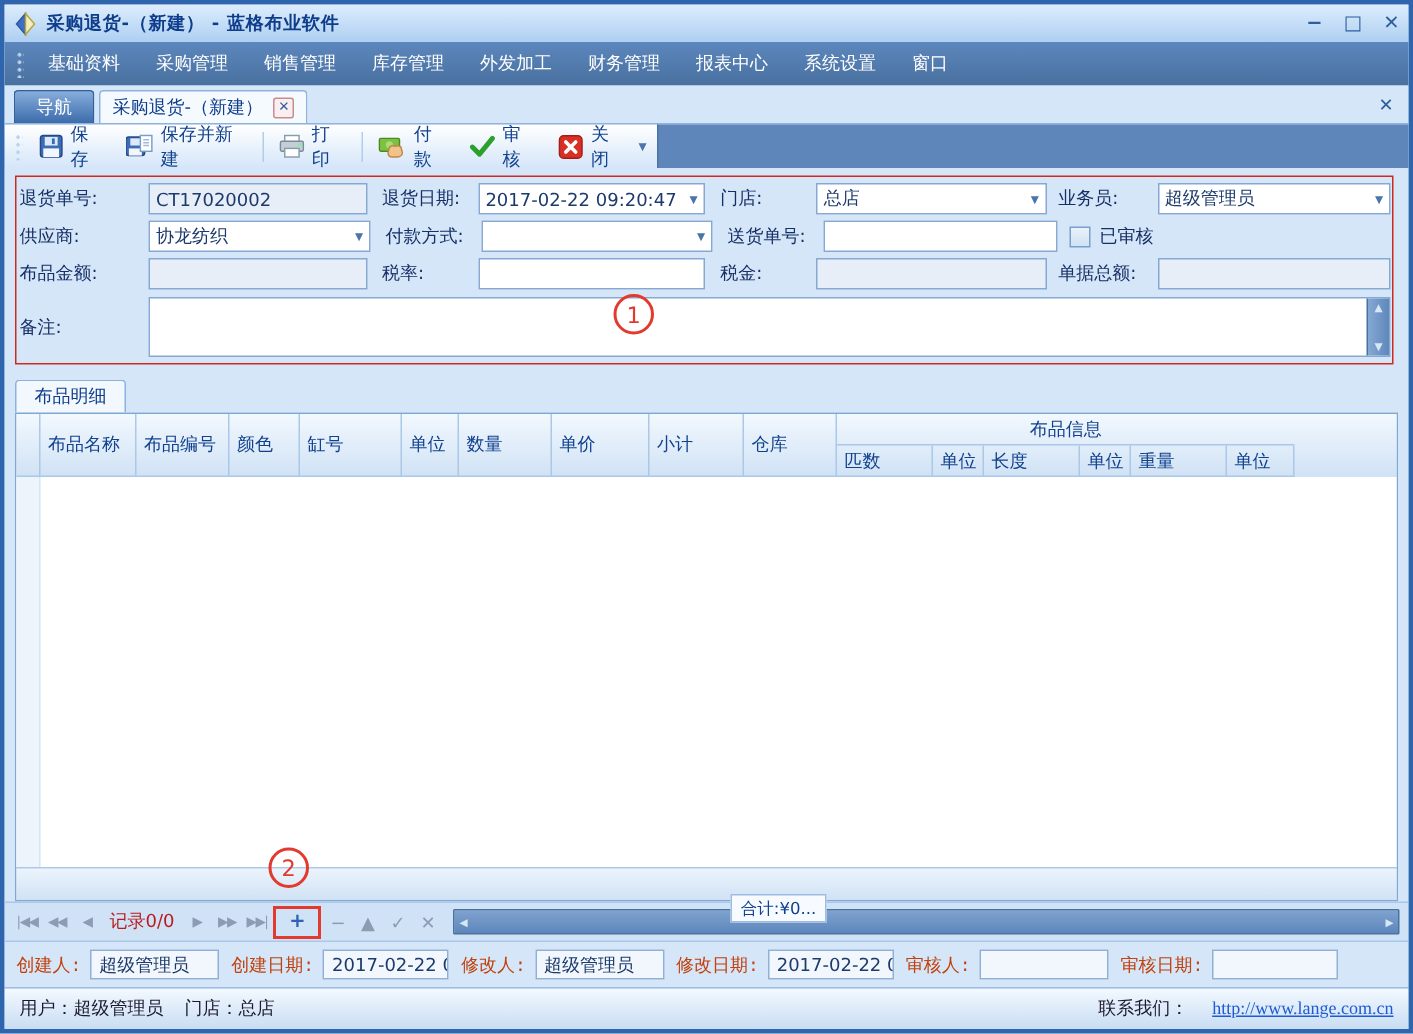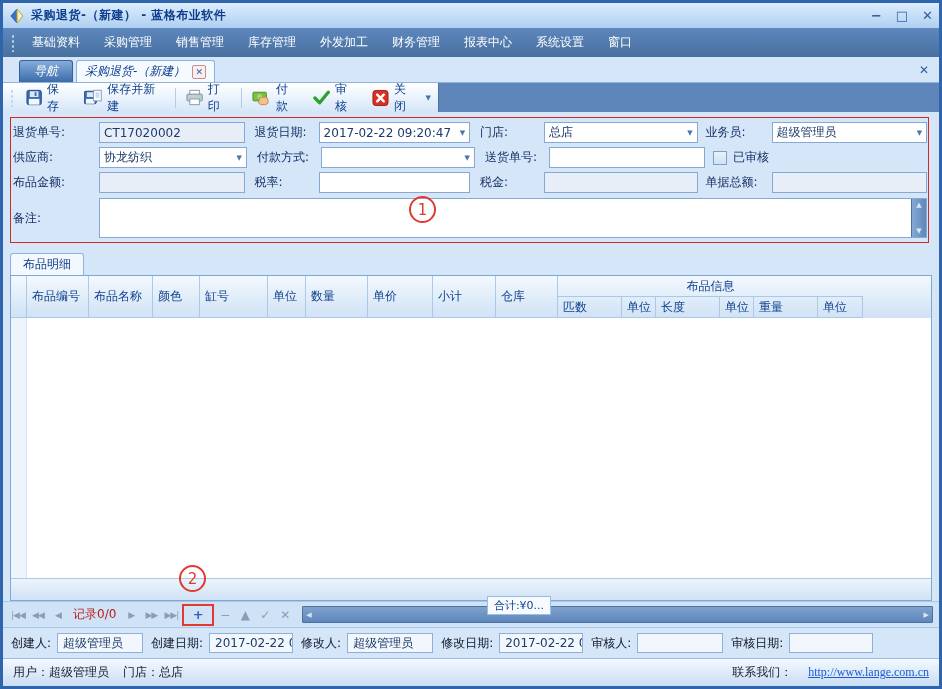--- a/index.html
+++ b/index.html
@@ -12,21 +12,21 @@
   .titlebar .ttl { color:#0e3d8c; margin-left:6px; font-weight:bold; letter-spacing:.5px; }
   .winbtns { margin-left:auto; display:flex; gap:14px; color:#2f5e9e; font-weight:bold; font-size:13px; }
   .winbtns span { cursor:default; line-height:1; }
 
   
   .menubar { height: 29px; background: linear-gradient(#5d87bd, #48709f); display:flex; align-items:center; padding-left:4px; flex:0 0 auto; }
   .grip { width:5px; height:18px; margin:0 4px; background-image: radial-gradient(circle, #bcd4ec 1px, transparent 1.4px); background-size: 4px 5px; }
   .menubar .mi { color:#ffffff; padding:5px 12px; }
 
   
-  .tabrow { height: 26px; background:#d5e6f8; display:flex; align-items:flex-end; padding-left:16px; border-bottom:1px solid #8fb3de; flex:0 0 auto;font-style:italic; }
+  .tabrow { height: 26px; background:#d5e6f8; display:flex; align-items:flex-end; padding-left:6px; border-bottom:1px solid #8fb3de; flex:0 0 auto; }
   .tab-nav { height:22px; padding:0 14px; background: linear-gradient(#86addb, #3c6cab); color:#fff; border:1px solid #34619c; border-bottom:none; border-radius:3px 3px 0 0; display:flex; align-items:center; }
   .tab-doc { height:22px; margin-left:3px; padding:0 8px; background:#f5fafe; color:#0e3d8c; border:1px solid #8db2e0; border-bottom:none; border-radius:3px 3px 0 0; display:flex; align-items:center; gap:7px; }
   .tab-doc .tclose { width:14px; height:14px; border:1px solid #c98c8c; background:#fbeef0; color:#2f5e9e; font-size:9px; line-height:12px; text-align:center; border-radius:2px; }
   .tabrow .rclose { margin-left:auto; margin-right:10px; align-self:center; color:#2f5e9e; font-weight:bold; font-size:12px; }
 
   
   .toolbar { height: 29px; display:flex; flex:0 0 auto; background:#5e86bb; }
   .toolbar-left { width:436px; background: linear-gradient(#ffffff, #d5e6f9); border-right:1px solid #4a73a8; display:flex; align-items:center; padding-left:3px; }
   .tbtn { display:flex; align-items:center; gap:5px; padding:3px 7px; color:#10418e; border-radius:2px; }
   .tsep { width:1px; height:20px; background:#b3cde9; margin:0 3px; }
@@ -76,21 +76,21 @@
   .recordbar { height:26px; background:#cfe2f6; border-top:1px solid #a9c7e8; display:flex; align-items:center; padding:0 6px; flex:0 0 auto; gap:2px; }
   .nbtn { min-width:18px; text-align:center; color:#8d9cb4; font-size:9px; padding:2px 1px; letter-spacing:-1px; }
   .nbtn.blue { color:#2f62b0; font-size:13px; font-weight:bold; letter-spacing:0; }
   .nbtn.big { font-size:12px; letter-spacing:0; }
   .reclabel { color:#b91c1c; padding:0 4px; font-size:12px; }
   .hsb { flex:1; height:17px; margin-left:6px; border:1px solid #49729f; background: linear-gradient(#7fa3cf,#5e86bb); display:flex; align-items:center; justify-content:space-between; padding:0 3px; border-radius:1px; }
   .hsb span { font-size:7px; color:#d9e6f4; }
 
   
   .auditrow { height:31px; background:#d5e6f8; border-top:1px solid #a9c7e8; display:flex; align-items:center; padding-left:8px; flex:0 0 auto; }
-  .alab { color:#0f172a; margin-right:6px; }
+  .alab { color:#c2410c; margin-right:6px;font-family:Liberation Mono, monospace; }
   .abox { height:20px; border:1px solid #8fb0d8; background:#f2f7fd; color:#1c3a6b; display:flex; align-items:center; padding:0 5px; margin-right:8px; white-space:nowrap; overflow:hidden; }
   .aw1 { width:86px; } .aw2 { width:84px; }
 
   
   .statusbar { height:28px; background: linear-gradient(#f3f9ff, #c9ddf3); border-top:1px solid #9dbce2; display:flex; align-items:center; padding:0 10px; flex:0 0 auto; color:#1a1a2e; }
   .statusbar .right { margin-left:auto; display:flex; align-items:center; gap:16px;font-family:Liberation Serif, serif; }
   .link { color:#1d5bd2; text-decoration:underline; }
   .sp8 { margin-left:14px; }
 </style>
 </head>
@@ -273,22 +273,22 @@
 
   <div class="detailpanel">
     <div class="dtabs">
       <div class="dtab">
           <span>布品明细</span>
         </div>
     </div>
     <div class="grid">
       <div class="ghead">
         <div class="gc" style="width:16px"></div>
+        <div class="gc" style="width:64px">布品名称</div>
         <div class="gc" style="width:62px">布品编号</div>
-        <div class="gc" style="width:64px">布品名称</div>
         <div class="gc" style="width:47px">颜色</div>
         <div class="gc" style="width:68px">缸号</div>
         <div class="gc" style="width:38px">单位</div>
         <div class="gc" style="width:62px">数量</div>
         <div class="gc" style="width:65px">单价</div>
         <div class="gc" style="width:63px">小计</div>
         <div class="gc" style="width:62px">仓库</div>
         <div class="ggroup" style="width:305px">
           <div class="ggt">布品信息</div>
           <div class="ggs">

